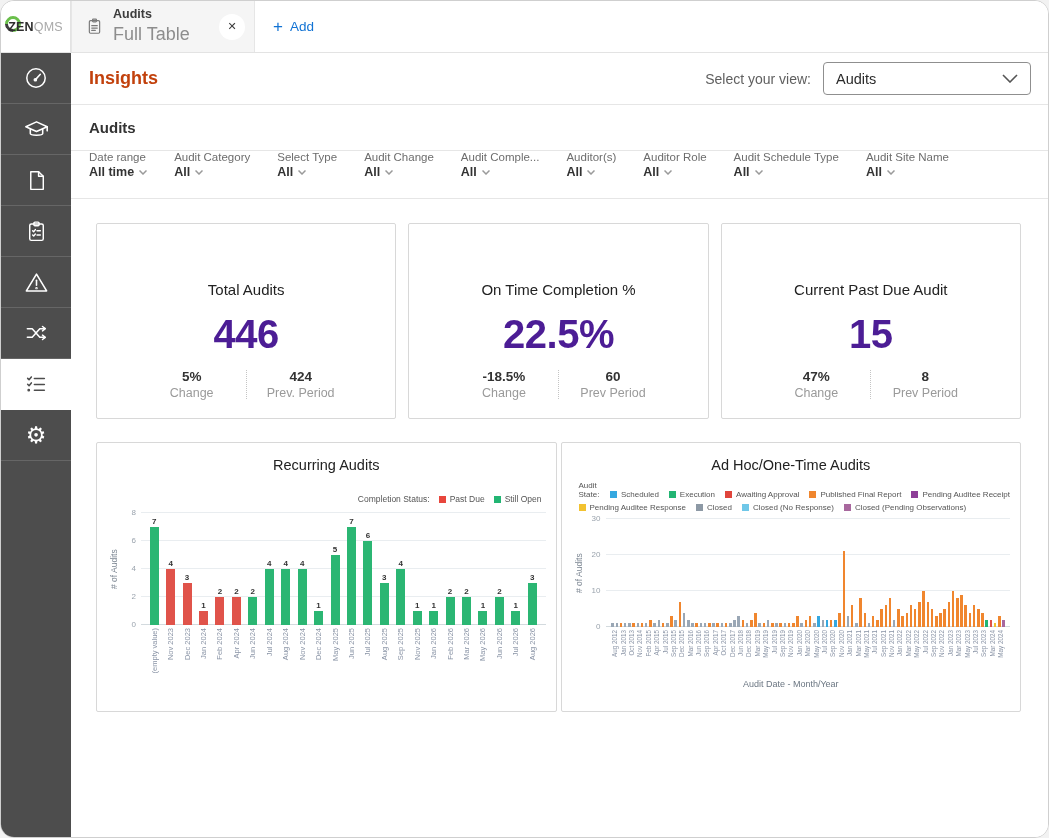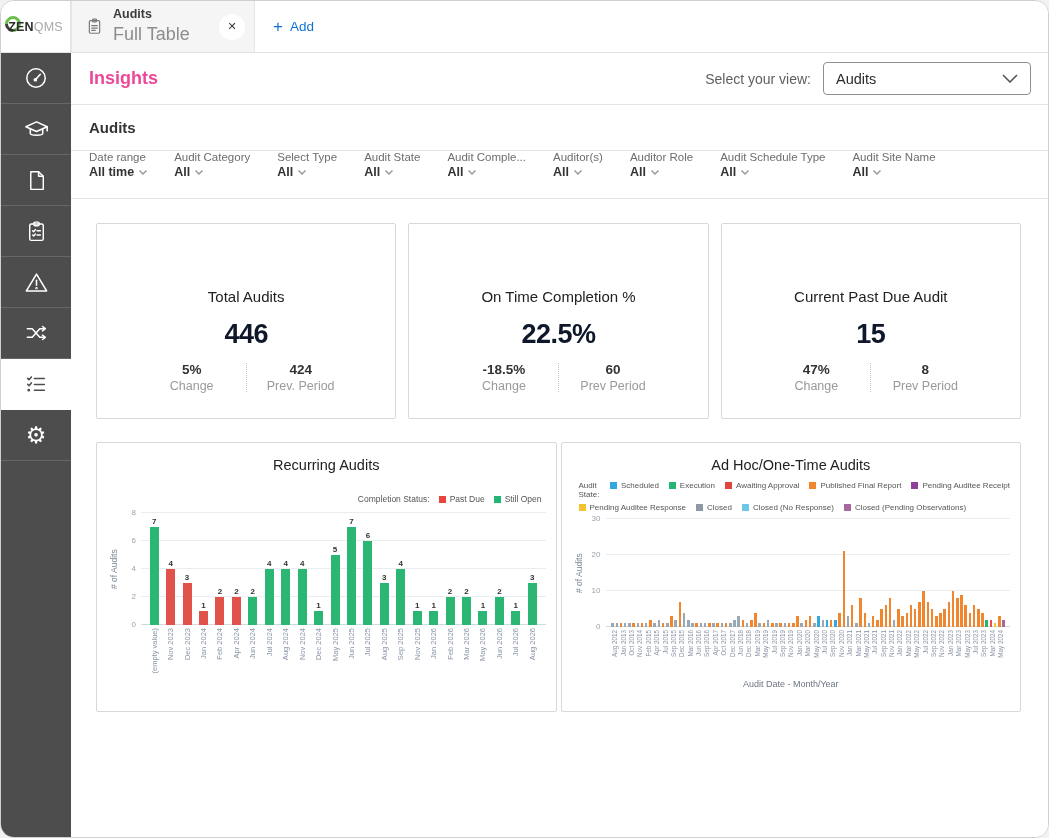--- a/index.html
+++ b/index.html
@@ -25,51 +25,51 @@
   .body-row { display:flex; height:786px; }
   .sidebar { width:70px; flex:0 0 70px; background:#4d4d4d; display:flex; flex-direction:column; }
   .side-item { height:51px; display:flex; align-items:center; justify-content:center; border-bottom:1px solid rgba(255,255,255,.14); cursor:pointer; }
   .side-item.active { background:#fff; }
   .side-item svg { stroke:#fff; fill:none; stroke-width:1.4; stroke-linecap:round; stroke-linejoin:round; }
   .side-item.active svg { stroke:#4d4d4d; }
   .gear-glyph { font-size:23px; color:#fff; line-height:1; }
 
   .main { flex:1; display:flex; flex-direction:column; background:#fff; }
   .insights-header { height:52px; border-bottom:1px solid #e6e6e6; display:flex; align-items:center; padding:0 17px 0 18px; }
-  .insights-header h1 { font-size:18px; margin:0; color:#ec4899; }
+  .insights-header h1 { font-size:18px; margin:0; color:#c2410c; }
   .view-wrap { margin-left:auto; display:flex; align-items:center; gap:12px; }
   .view-label { font-size:14px; color:#5f5f5f; }
   .view-select { width:208px; height:33px; border:1px solid #8f8f8f; border-radius:4px; display:flex; align-items:center; padding:0 12px; font-size:14.5px; color:#2b2b2b; cursor:pointer; }
   .view-select svg { margin-left:auto; stroke:#555; fill:none; stroke-width:1.6; }
 
   .section-header { height:46px; border-bottom:1px solid #e6e6e6; display:flex; align-items:center; padding:0 18px; font-size:15px; font-weight:bold; color:#333; }
 
   .filters { height:48px; border-bottom:1px solid #e6e6e6; display:flex; padding:0 18px; gap:27px; }
   .filter .f-label { font-size:11.5px; color:#6d6d6d; margin-bottom:2px; }
   .filter .f-value { font-size:12.5px; font-weight:bold; color:#333; display:flex; align-items:center; gap:5px; cursor:pointer; }
   .filter .f-value svg { stroke:#9a9a9a; fill:none; stroke-width:1.5; }
 
   .content { flex:1; padding:24px 27px 0 25px; }
   .kpi-row { display:flex; gap:12px; margin-bottom:23px; }
   .kpi-card { flex:1; height:196px; border:1px solid #d8d8d8; border-radius:2px; display:flex; flex-direction:column; align-items:center; padding-top:39px; background:#fff;justify-content:center; }
   .kpi-title { font-size:15px; color:#222; }
-  .kpi-value { font-size:27px; font-weight:bold; color:#0f172a; margin:14px 0 12px; letter-spacing:-.5px; }
+  .kpi-value { font-size:40px; font-weight:bold; color:#4c1d95; margin:14px 0 12px; letter-spacing:-.5px; }
   .kpi-stats { display:flex; align-items:center; }
   .kpi-stat { min-width:78px; text-align:center; }
   .stat-v { font-size:13.5px; font-weight:bold; color:#333; }
   .stat-l { font-size:12.5px; color:#9a9a9a; margin-top:2px; }
   .kpi-sep { border-left:1px dotted #c4c4c4; align-self:stretch; margin:1px 15px; }
 
   
   .charts-row { display:flex; gap:4px; }
   .chart-card { flex:1; height:270px; border:1px solid #d8d8d8; border-radius:2px; padding:14px 10px 0 10px; background:#fff; position:relative; }
   .chart-title { text-align:center; font-size:14.5px; color:#222; }
   .legend-right { display:flex; justify-content:flex-end; align-items:center; gap:9px; margin:21px 4px 9px 0; font-size:8.5px; color:#555; }
   .legend-left { margin:8px 0 7px 7px; font-size:8px; color:#555; }
-  .legend-row { display:flex; align-items:flex-start; gap:10px; margin-bottom:4px; }
+  .legend-row { display:flex; align-items:flex-end; gap:10px; margin-bottom:4px; }
   .lg-title { color:#555; }
   .lg-item { display:inline-flex; align-items:center; gap:4px; white-space:nowrap; }
   .sw { width:7px; height:7px; display:inline-block; }
 
   .plot-row { display:flex; }
   .ylab { writing-mode:vertical-rl; transform:rotate(180deg); font-size:8.5px; color:#7d8793; width:14px; display:flex; align-items:center; justify-content:center; }
   .yticks { width:20px; position:relative; font-size:8px; color:#9aa3ad; }
   .ytick { position:absolute; right:5px; }
   .plotarea { flex:1; position:relative; }
   .plotarea.r { height:112px; }
@@ -227,21 +227,21 @@
         <div class="filter">
           <div class="f-label">Select Type</div>
           <div class="f-value">
               <span>All</span>
               <svg width="8" height="5" viewBox="0 0 8 5">
                 <path d="M0.5 0.5 L4 4 L7.5 0.5"></path>
               </svg>
             </div>
         </div>
         <div class="filter">
-          <div class="f-label">Audit State</div>
+          <div class="f-label">Audit Change</div>
           <div class="f-value">
               <span>All</span>
               <svg width="8" height="5" viewBox="0 0 8 5">
                 <path d="M0.5 0.5 L4 4 L7.5 0.5"></path>
               </svg>
             </div>
         </div>
         <div class="filter">
           <div class="f-label">Audit Comple...</div>
           <div class="f-value">

